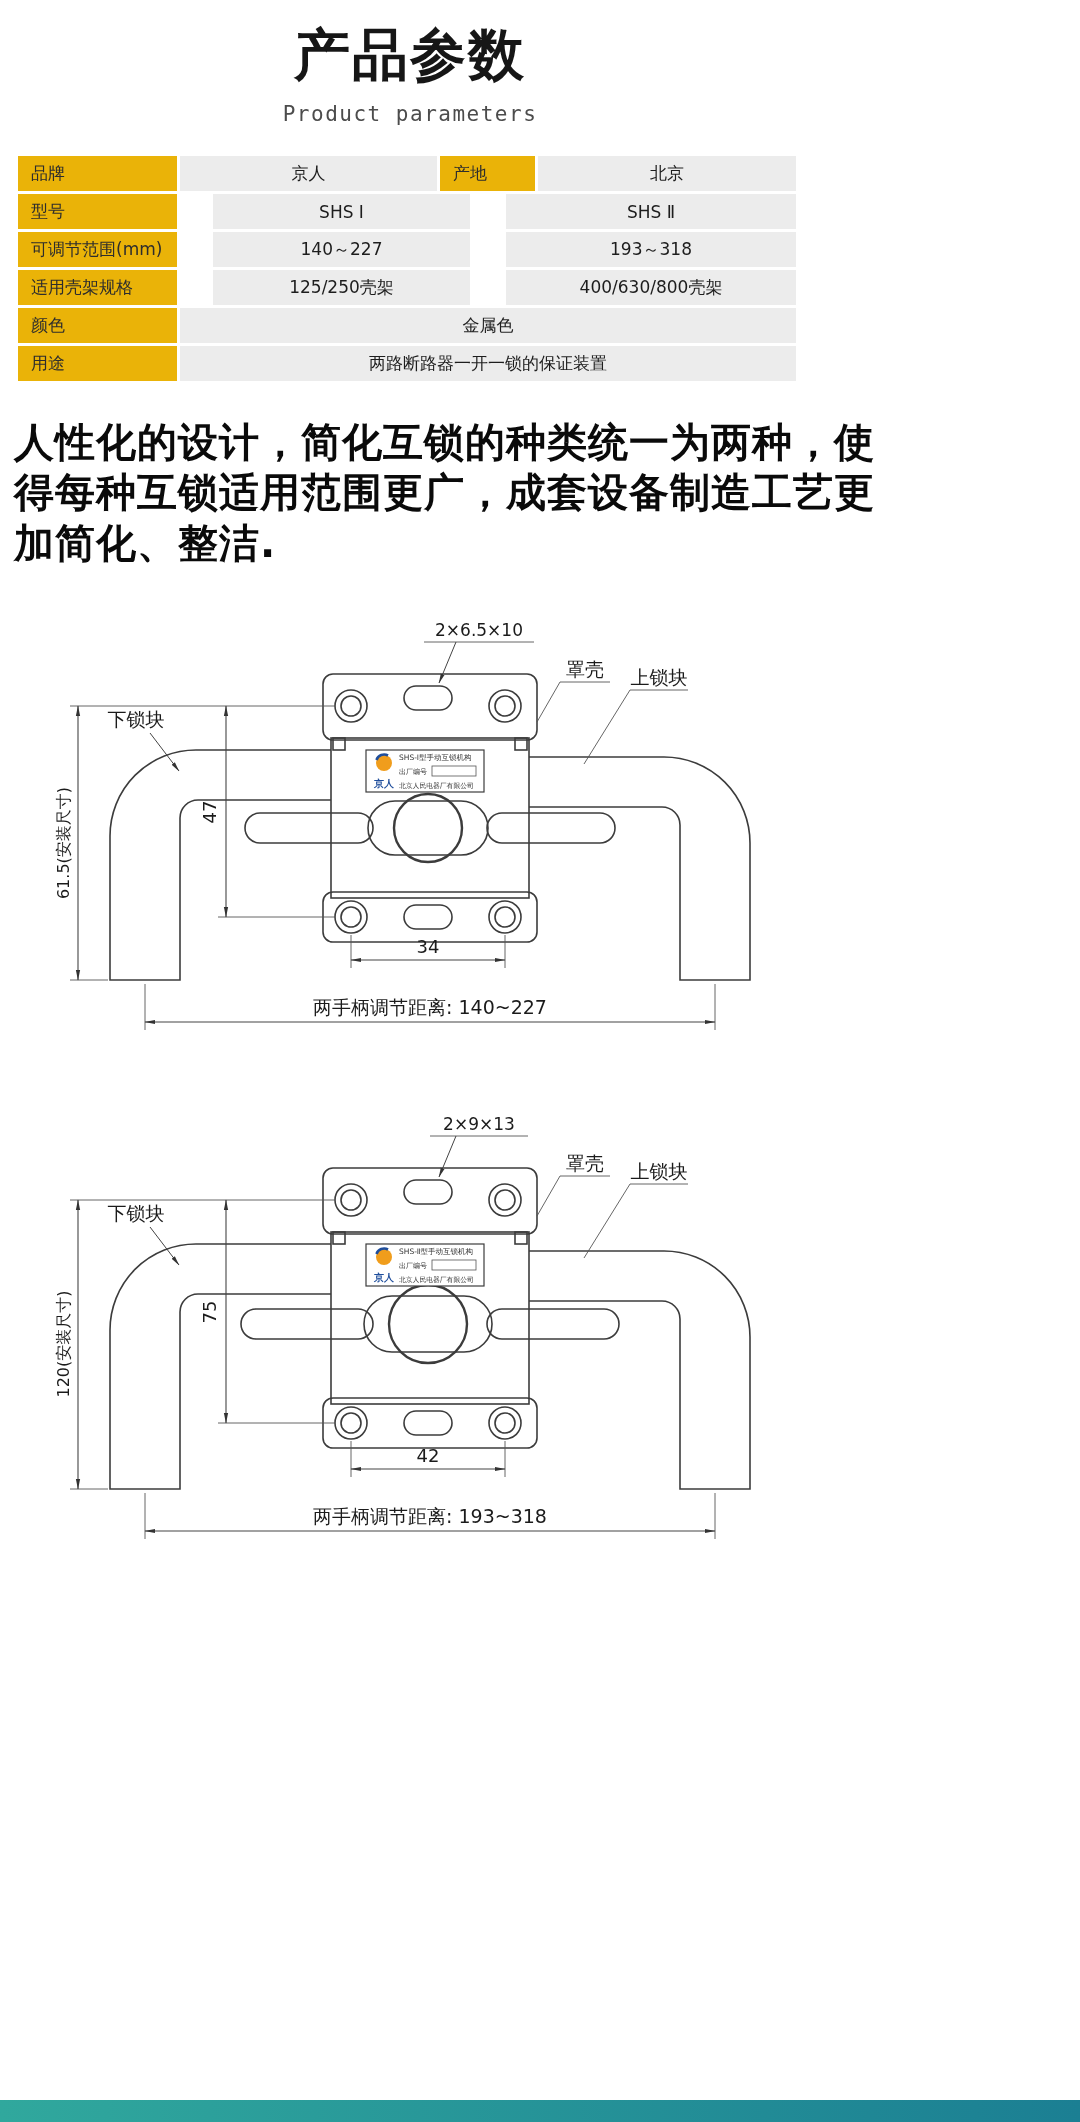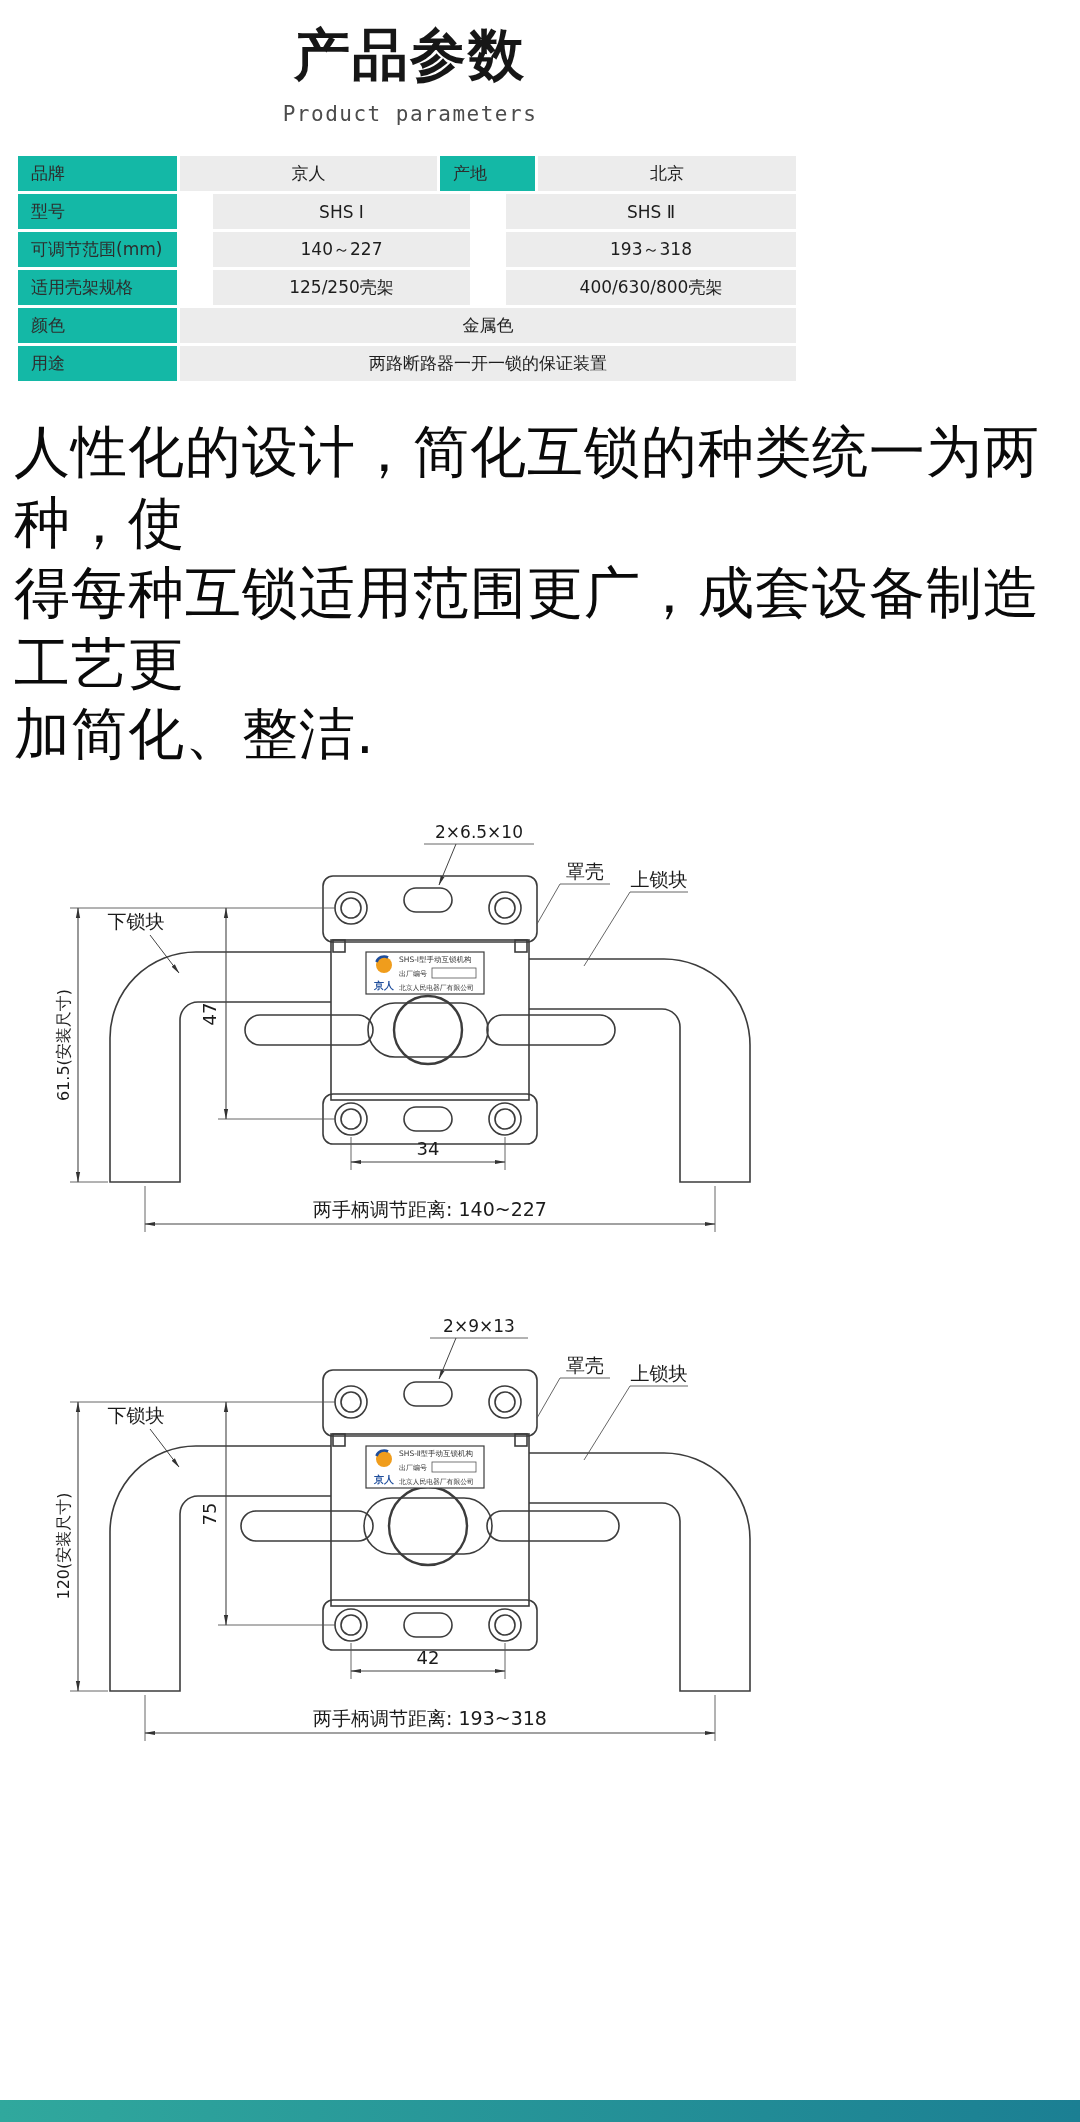--- a/index.html
+++ b/index.html
@@ -13,25 +13,25 @@
   .subtitle { margin-top:8px; font-size:21px; letter-spacing:1.5px; color:#4c4c4c;
               font-family:"DejaVu Sans Mono","Liberation Mono",monospace; }
 
   
   .spec-table { margin:30px 0 0 18px; width:778px; display:flex; flex-direction:column; gap:3px; }
   .trow { display:grid; gap:3px; }
   .r4 { grid-template-columns:159px 257px 95px 1fr; }
   .r3 { grid-template-columns:159px 257px 1fr;gap:36px; }
   .r2 { grid-template-columns:159px 1fr; }
   .cell { height:35px; display:flex; align-items:center; font-size:17px; }
-  .lbl { background:#14b8a6; color:#2d2d2d; padding-left:13px; }
+  .lbl { background:#eab308; color:#2d2d2d; padding-left:13px; }
   .val { background:#ececec; color:#1d1d1d; justify-content:center; }
 
   
-  .desc { margin:36px 12px 0 14px; font-size:56px; line-height:1.26; letter-spacing:1px; color:#0a0a0a; }
+  .desc { margin:36px 12px 0 14px; font-size:40px; line-height:1.26; letter-spacing:1px; color:#0a0a0a;font-weight:bold; }
 
   
   figure { margin:0; }
   .figure1 { margin-top:34px; }
   .figure2 { margin-top:40px; }
   svg text { font-family:"DejaVu Sans","Liberation Sans",sans-serif; }
 
   
   .footer-bar { position:absolute; left:0; bottom:0; width:100%; height:22px;
                 background:linear-gradient(90deg,#30a89d 0%,#1b7f93 100%); }

